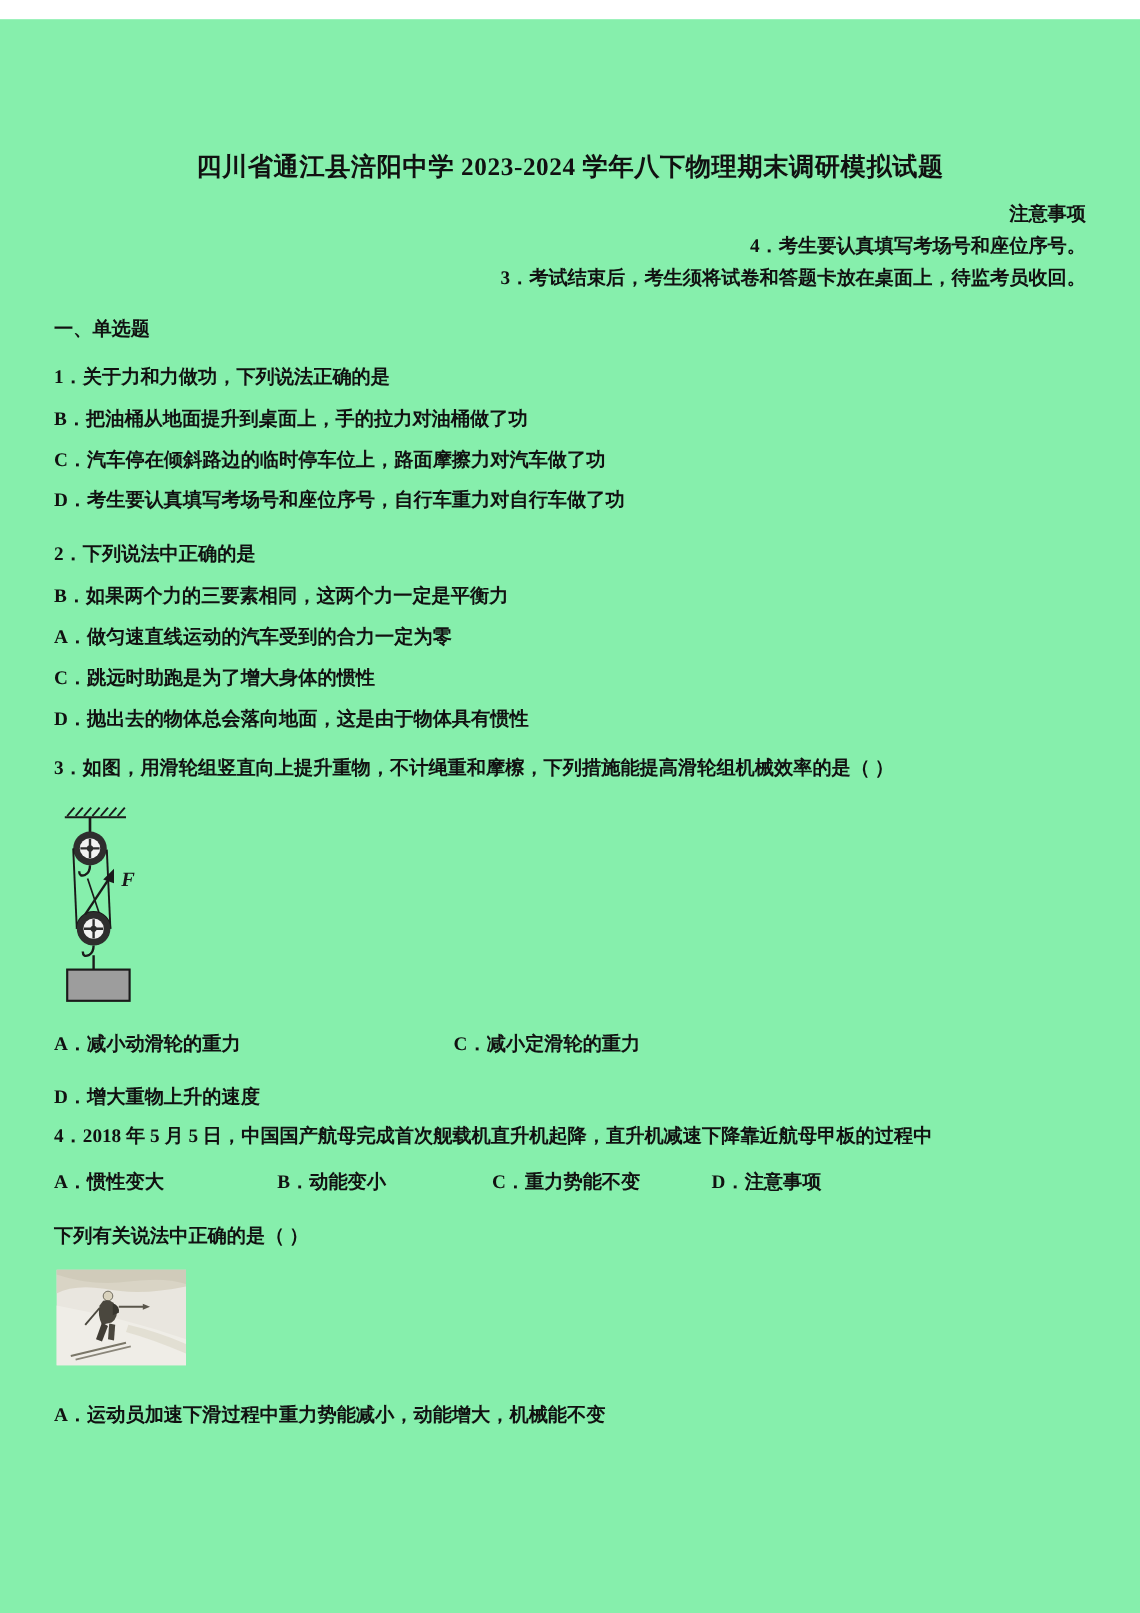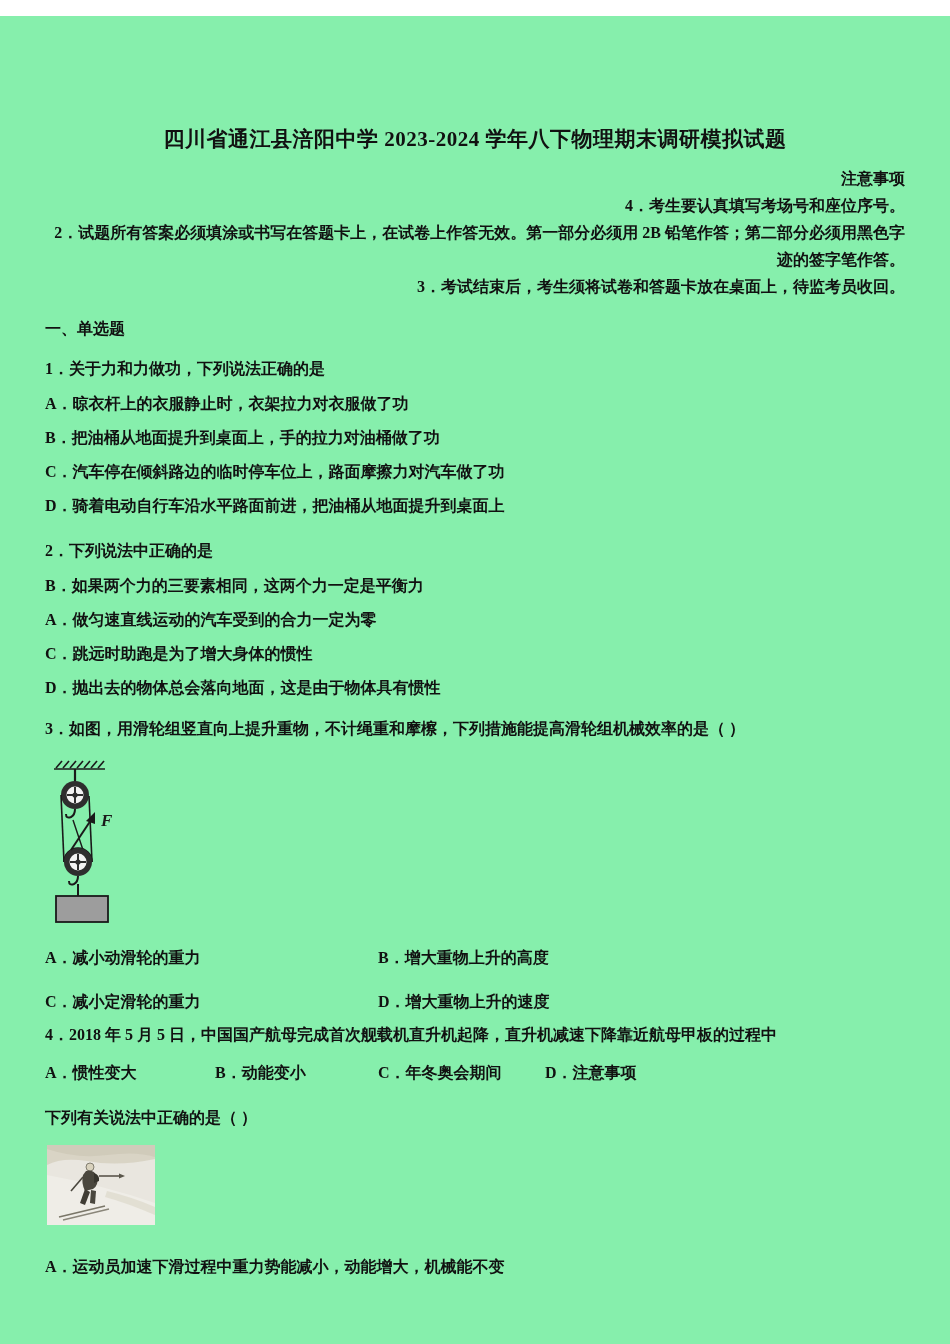--- a/index.html
+++ b/index.html
@@ -36,49 +36,47 @@
   .q4-block { margin-top: 6px; }
   .q5-block { margin-top: 18px; }
   .figure-pulley { margin: 8px 0 12px 2px; width: 112px; height: 168px; }
   .opt-grid {
     display: grid;
     grid-template-columns: 333px auto;
     row-gap: 17px;
     line-height: 27px;
     margin-top: 2px;
   }
-  .opt-row { display: flex; line-height: 27px; margin-top: 11px; }
+  .opt-row { display: flex; line-height: 27px; margin-top: 11px; gap: 16px; }
   .opt-row .opt-a { width: 170px; }
   .opt-row .opt-b { width: 163px; }
   .opt-row .opt-c { width: 167px; }
   .figure-ski { margin: 14px 0 0 2px; width: 108px; height: 80px; display: block; }
   .q5-optA { margin-top: 28px; line-height: 27px; }
 </style>
 </head>
 <body>
 
 <div class="page">
 
   <h1 class="doc-title">四川省通江县涪阳中学 2023-2024 学年八下物理期末调研模拟试题</h1>
 
   <div class="notice">
     <div class="notice-line">注意事项</div>
     <div class="notice-line">4．考生要认真填写考场号和座位序号。</div>
-    <div class="notice-line">2．试题所有答案必须填涂或书写在答题卡上，在试卷上作答无效。第一部分必须用 2B 铅笔作答；第二部分必须用黑色字迹的签字笔作答。</div>
     <div class="notice-line">3．考试结束后，考生须将试卷和答题卡放在桌面上，待监考员收回。</div>
   </div>
 
   <div class="section-heading">一、单选题</div>
 
   <div class="question">
     <div class="q-text">1．关于力和力做功，下列说法正确的是</div>
-    <div class="opt-line">A．晾衣杆上的衣服静止时，衣架拉力对衣服做了功</div>
     <div class="opt-line">B．把油桶从地面提升到桌面上，手的拉力对油桶做了功</div>
     <div class="opt-line">C．汽车停在倾斜路边的临时停车位上，路面摩擦力对汽车做了功</div>
-    <div class="opt-line">D．骑着电动自行车沿水平路面前进，把油桶从地面提升到桌面上</div>
+    <div class="opt-line">D．考生要认真填写考场号和座位序号，自行车重力对自行车做了功</div>
   </div>
 
   <div class="question q2-block">
     <div class="q-text">2．下列说法中正确的是</div>
     <div class="opt-line">B．如果两个力的三要素相同，这两个力一定是平衡力</div>
     <div class="opt-line">A．做匀速直线运动的汽车受到的合力一定为零</div>
     <div class="opt-line">C．跳远时助跑是为了增大身体的惯性</div>
     <div class="opt-line">D．抛出去的物体总会落向地面，这是由于物体具有惯性</div>
   </div>
 
@@ -132,32 +130,31 @@
 
       <g>
         <line x1="24" y1="92" x2="44" y2="62" stroke="#1a1a1a" stroke-width="2"></line>
         <polygon points="48,54 39,63 48,66" fill="#1a1a1a"></polygon>
       </g>
       <text x="54" y="68" font-size="17" font-style="italic" font-family="Liberation Serif, DejaVu Serif, serif" fill="#1a1a1a">F</text>
     </svg>
 
     <div class="opt-grid">
       <div>A．减小动滑轮的重力</div>
-      <div>B．增大重物上升的高度</div>
       <div>C．减小定滑轮的重力</div>
       <div>D．增大重物上升的速度</div>
     </div>
   </div>
 
   <div class="question q4-block">
     <div class="q-text">4．2018 年 5 月 5 日，中国国产航母完成首次舰载机直升机起降，直升机减速下降靠近航母甲板的过程中</div>
     <div class="opt-row">
       <span class="opt-a">A．惯性变大</span>
       <span class="opt-b">B．动能变小</span>
-      <span class="opt-c">C．年冬奥会期间</span>
+      <span class="opt-c">C．重力势能不变</span>
       <span>D．注意事项</span>
     </div>
   </div>
 
   <div class="question q5-block">
     <div class="q-text-line2" style="margin-top:8px">下列有关说法中正确的是（ ）</div>
 
     <svg class="figure-ski" viewBox="0 0 108 80" xmlns="http://www.w3.org/2000/svg">
       <rect x="0" y="0" width="108" height="80" fill="#e9e6df"></rect>
 

